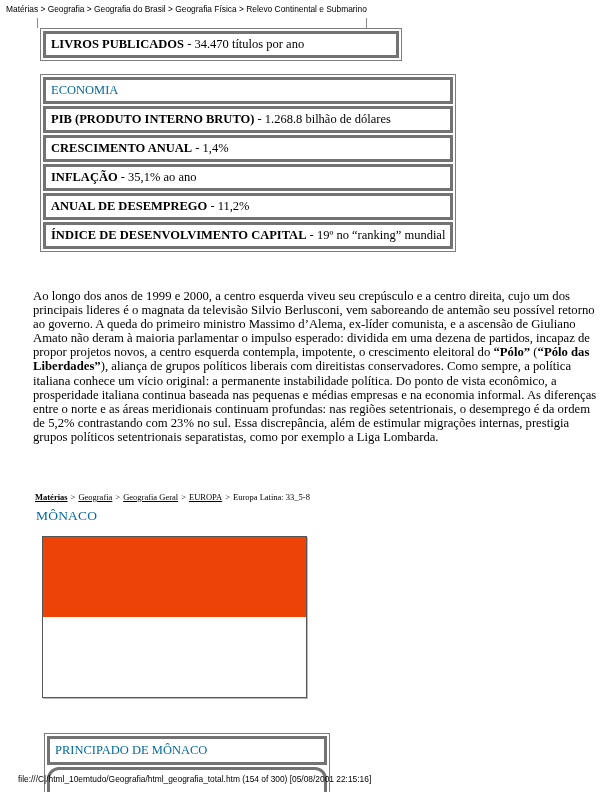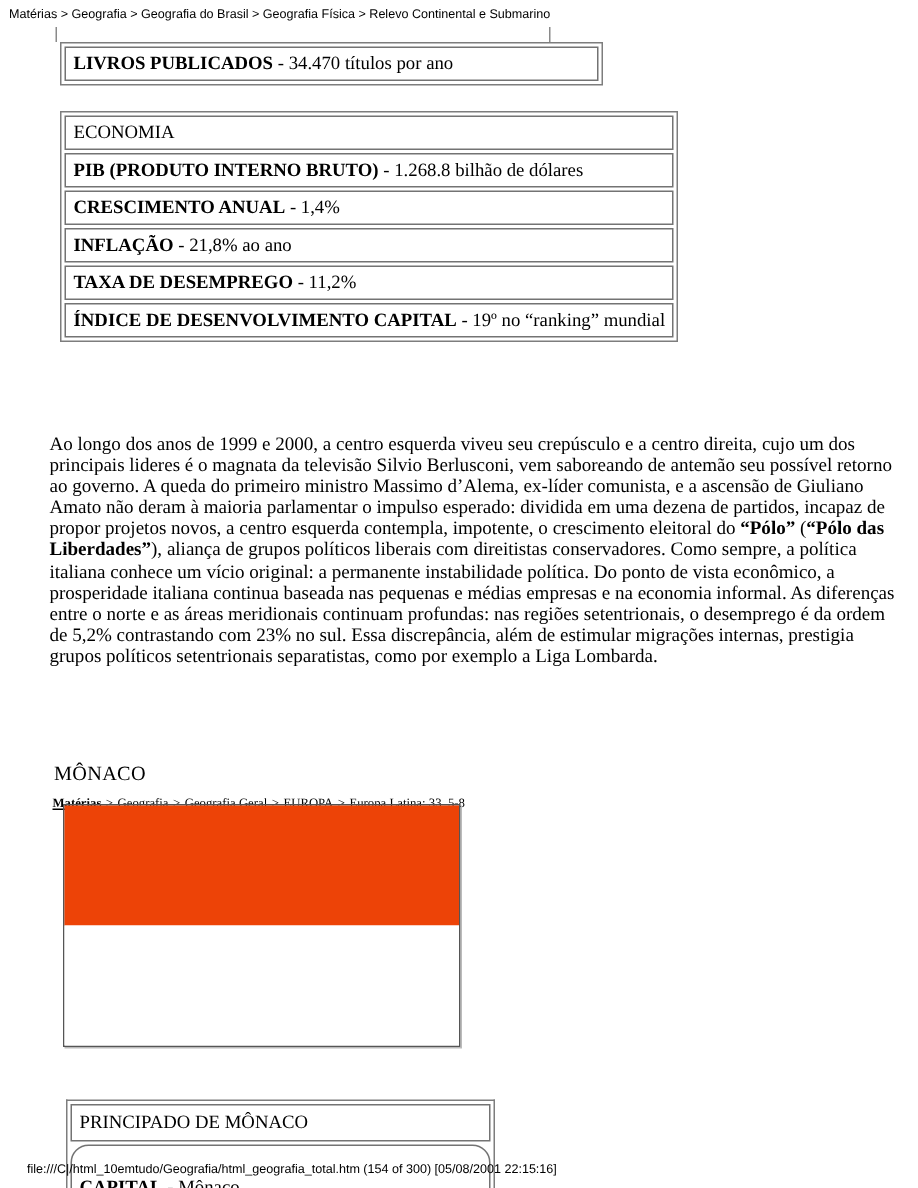--- a/index.html
+++ b/index.html
@@ -18,27 +18,27 @@
 
   
   .remnant-tick { position:absolute; width:1px; height:10px; background:#8a8a8a; }
 
   
   table.htable {
     border-collapse:separate; border-spacing:2px;
     border:1px solid #7d7d7d; background:#fff;
   }
   table.htable td {
-    border:1px solid #737373;
+    border:3px solid #737373;
     padding:3px 5px;
     font-size:12.5px; line-height:15px;
     white-space:nowrap; overflow:hidden;
   }
   table.htable.cut { border-bottom:none;margin-top:30px; }
-  .blue { color:#000000; }
+  .blue { color:#0369a1; }
   b, .bold { font-weight:bold; }
 
   .heading { font-size:13.5px; letter-spacing:0.2px; }
 
   .para {
     margin:0; width:566px;
     font-size:12.7px; line-height:14.1px;
     text-align:left;
   }
 
@@ -78,35 +78,35 @@
         <tr>
       <td><span class="blue">ECONOMIA</span></td>
     </tr>
     <tr>
       <td><b>PIB (PRODUTO INTERNO BRUTO)</b> <span>- 1.268.8 bilhão de dólares</span></td>
     </tr>
     <tr>
       <td><b>CRESCIMENTO ANUAL</b> <span>- 1,4%</span></td>
     </tr>
     <tr>
-      <td><b>INFLAÇÃO</b> <span>- 21,8% ao ano</span></td>
+      <td><b>INFLAÇÃO</b> <span>- 35,1% ao ano</span></td>
     </tr>
     <tr>
-      <td><b>TAXA DE DESEMPREGO</b> <span>- 11,2%</span></td>
+      <td><b>ANUAL DE DESEMPREGO</b> <span>- 11,2%</span></td>
     </tr>
     <tr>
       <td><b>ÍNDICE DE DESENVOLVIMENTO CAPITAL</b> <span>- 19º no “ranking” mundial</span></td>
     </tr>
   </tbody>
     </table>
 
 
   <p class="abs para" style="left:33px; top:289px;"><span>Ao longo dos anos de 1999 e 2000, a centro esquerda viveu seu crepúsculo e a centro direita, cujo um dos principais lideres é o magnata da televisão Silvio Berlusconi, vem saboreando de antemão seu possível retorno ao governo. A queda do primeiro ministro Massimo d’Alema, ex-líder comunista, e a ascensão de Giuliano Amato não deram à maioria parlamentar o impulso esperado: dividida em uma dezena de partidos, incapaz de propor projetos novos, a centro esquerda contempla, impotente, o crescimento eleitoral do </span><span style="font-weight: bold;">“Pólo”</span><span> (</span><span style="font-weight: bold;">“Pólo das Liberdades”</span><span>), aliança de grupos políticos liberais com direitistas conservadores. Como sempre, a política italiana conhece um vício original: a permanente instabilidade política. Do ponto de vista econômico, a prosperidade italiana continua baseada nas pequenas e médias empresas e na economia informal. As diferenças entre o norte e as áreas meridionais continuam profundas: nas regiões setentrionais, o desemprego é da ordem de 5,2% contrastando com 23% no sul. Essa discrepância, além de estimular migrações internas, prestigia grupos políticos setentrionais separatistas, como por exemplo a Liga Lombarda.</span></p>
 
-  <div class="abs bc2" style="left:35px; top:492px;margin-top:38px;">
+  <div class="abs bc2" style="left:35px; top:492px;">
     <span class="u bold">Matérias</span><span class="sep">&gt;</span><span class="u">Geografia</span><span class="sep">&gt;</span><span class="u">Geografia Geral</span><span class="sep">&gt;</span><span class="u">EUROPA</span><span class="sep">&gt;</span><span>Europa Latina: 33_5-8</span>
   </div>
 
   <div class="abs heading blue" style="left:36px; top:508px;">MÔNACO</div>
 
   <div class="abs flag" style="left:42px; top:536px;">
     <div class="half" style="background: rgb(237, 67, 7);"></div>
     <div class="half" style="background: rgb(255, 255, 255);"></div>
   </div>
 

